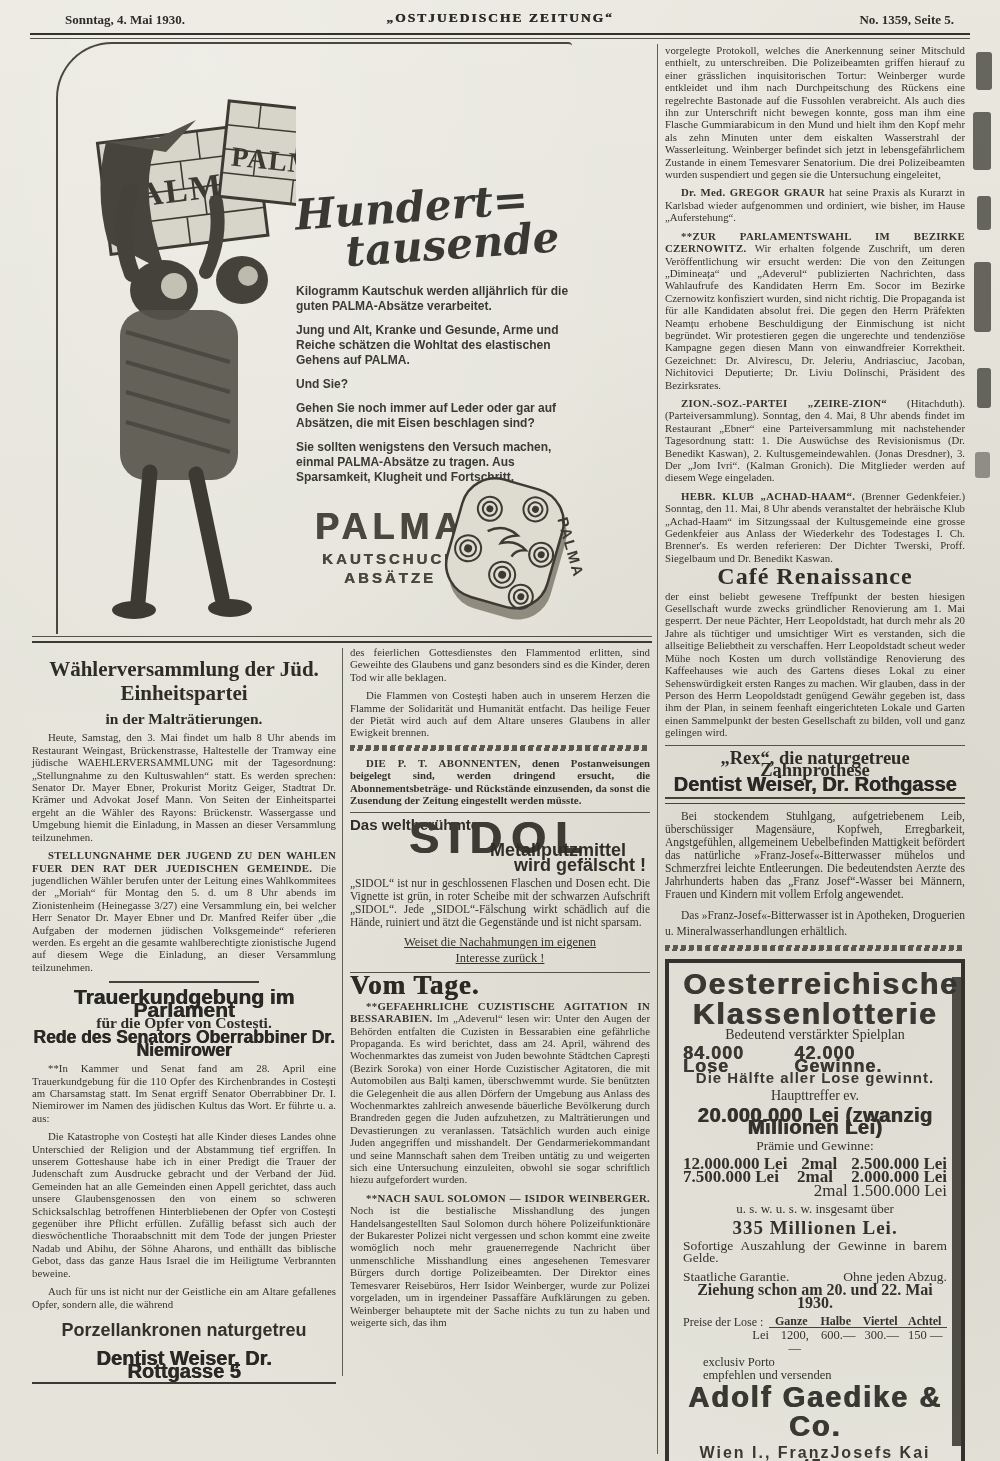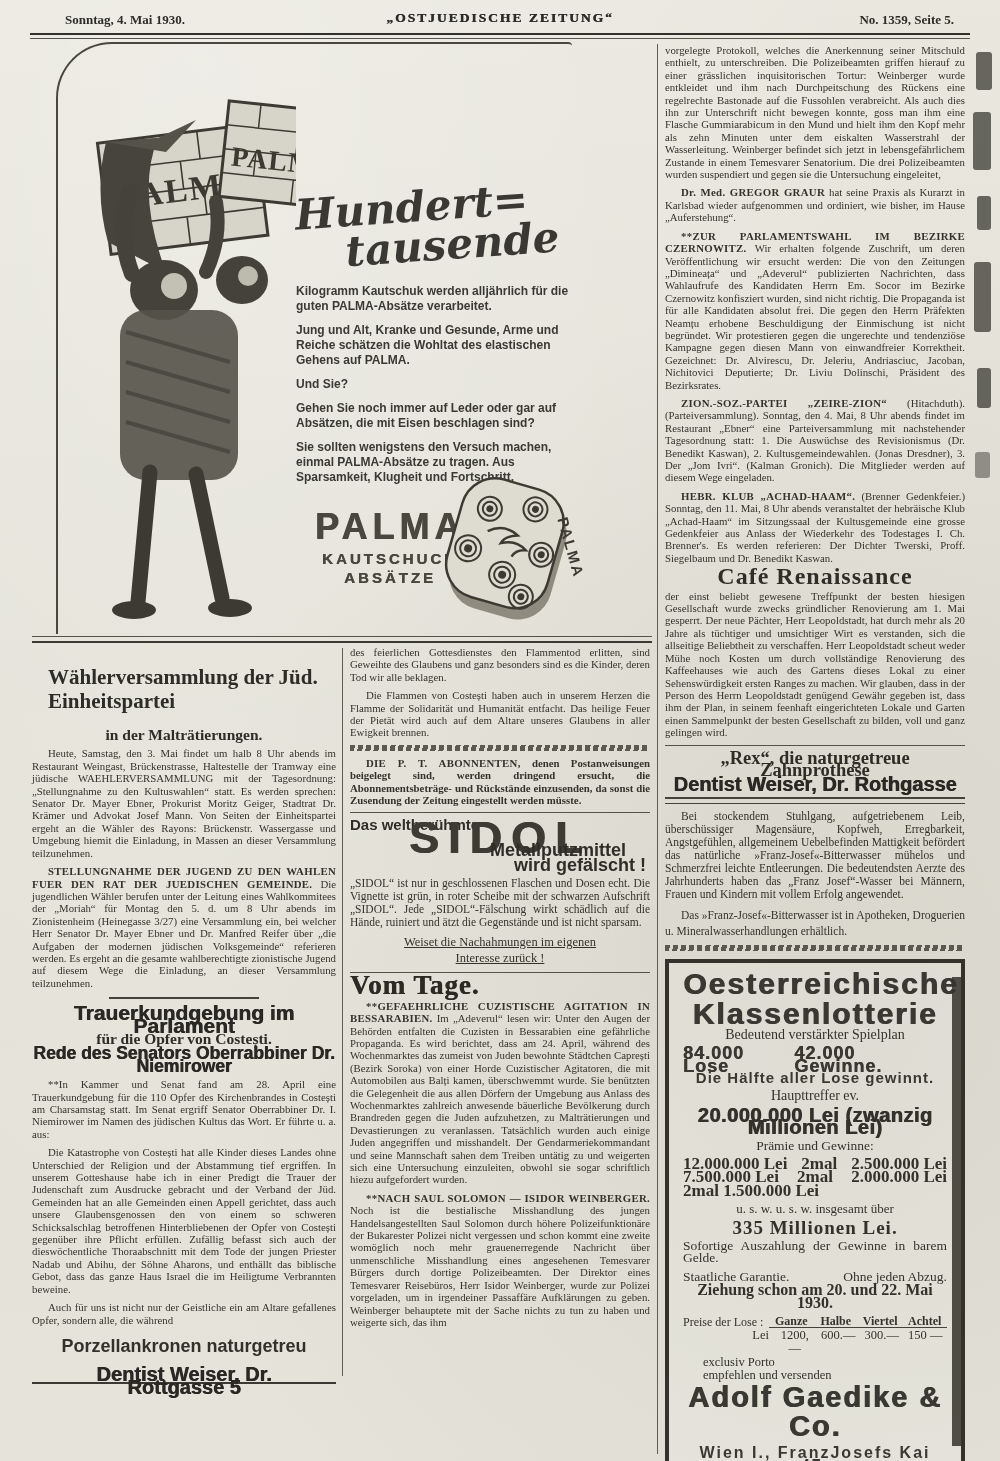--- a/index.html
+++ b/index.html
@@ -21,21 +21,21 @@
   .v-mid{left:342px;top:648px;height:728px;}
   .v-right{left:657px;top:44px;height:1410px;}
   .hr-ad-bottom1{position:absolute;left:32px;width:620px;top:636px;border-top:1px solid #55524a;}
   .hr-ad-bottom2{position:absolute;left:32px;width:620px;top:641px;border-top:2.5px solid #3b3933;}
   .hr-left-bottom{position:absolute;left:32px;width:304px;top:1382px;border-top:2.5px solid #3b3933;}
   
   .bt{font-size:10.8px;line-height:12.4px;text-align:justify;color:#34322c;}
   .bt p{margin:0 0 6px 0;}
   .ind{text-indent:16px;}
   .lead{font-weight:bold;letter-spacing:.3px;}
-  .h-serif-xl{font-family:"Liberation Serif",serif;font-weight:bold;font-size:21px;line-height:1.12;color:#2e2c27;margin:16px;}
+  .h-serif-xl{font-family:"Liberation Serif",serif;font-weight:bold;font-size:21px;line-height:1.12;text-align:center;color:#2e2c27;margin:8px;}
   .h-serif-md{font-family:"Liberation Serif",serif;font-weight:bold;font-size:15.5px;text-align:center;color:#2e2c27;margin:2px 0 6px;}
   .h-display{font-family:"Liberation Sans",sans-serif;font-weight:bold;text-shadow:.6px 0 currentColor;text-align:center;color:#2a2824;margin:0;}
   .short-rule{width:150px;margin:8px auto;border-top:2px solid #45423b;}
   .rule-thin{border-top:1px solid #55524a;margin:6px 0;}
   .rule-hatch{height:6px;margin:6px 0;background:repeating-linear-gradient(100deg,#45423a 0 5px,rgba(0,0,0,0) 5px 8px);opacity:.85;}
   .rule-dbl{height:4px;border-top:2px solid #45423a;border-bottom:1px solid #45423a;margin:6px 0;}
   
   .palma-ad{position:absolute;left:56px;top:42px;width:514px;height:590px;
     border-left:2px solid #4a4740;border-top:2px solid #4a4740;border-radius:56px 4px 0 0;}
   .palma-illu{position:absolute;left:-12px;top:-2px;}
@@ -69,21 +69,21 @@
   .lotto{position:relative;border:4px solid #34322c;padding:6px 14px 8px;margin-top:8px;background:rgba(255,255,255,.12);}
   .lotto-side{position:absolute;right:-4px;top:14px;bottom:40px;width:13px;background:#34322c;opacity:.85;}
   .lt-title{font-family:"Liberation Sans",sans-serif;font-weight:bold;font-size:30px;line-height:1.0;text-align:center;letter-spacing:2px;color:#3a3832;text-shadow:1px 0 currentColor;margin:0;}
   .lt-sub{font-size:14px;text-align:center;margin:3px 0 1px;}
   .lt-lose{display:flex;justify-content:space-between;font-family:"Liberation Sans",sans-serif;font-weight:bold;font-size:18px;letter-spacing:1px;color:#3a3832;text-shadow:.5px 0 currentColor;}
   .lt-half{font-family:"Liberation Sans",sans-serif;font-weight:bold;font-size:15px;text-align:center;letter-spacing:1px;margin:1px 0;color:#3a3832;}
   .lt-ht{font-size:14px;text-align:center;margin:1px 0;}
   .lt-jack{font-family:"Liberation Sans",sans-serif;font-weight:bold;font-size:20px;text-align:center;letter-spacing:.5px;color:#33312b;text-shadow:.8px 0 currentColor;margin:2px 0;}
   .lt-pg{font-size:13.5px;text-align:center;margin:1px 0;}
   .lt-row{display:flex;justify-content:space-between;font-size:17px;font-weight:bold;margin:1px 0;color:#33312b;}
-  .lt-row3{font-size:17px;font-weight:bold;text-align:left;margin:1px 0;color:#33312b;}
+  .lt-row3{font-size:17px;font-weight:normal;text-align:right;margin:1px 0;color:#33312b;}
   .lt-usw{font-size:13px;text-align:center;margin:1px 0;}
   .lt-total{font-size:19px;font-weight:bold;text-align:center;letter-spacing:1px;margin:1px 0;color:#33312b;}
   .lt-cash{font-size:13.5px;margin:1px 0;}
   .lt-two{display:flex;justify-content:space-between;font-size:13.5px;margin:1px 0;}
   .lt-zieh{font-size:16px;font-weight:bold;text-align:center;margin:3px 0;color:#33312b;}
   .price{display:flex;align-items:flex-end;font-size:12px;margin:2px 0 0;}
   .price .plabel{width:86px;}
   .price .pcol{flex:1;text-align:center;border-bottom:1px solid #45423a;font-weight:bold;}
   .pvals{display:flex;font-size:12.5px;margin:1px 0 2px;}
   .pvals .pv0{width:86px;text-align:right;padding-right:4px;}

